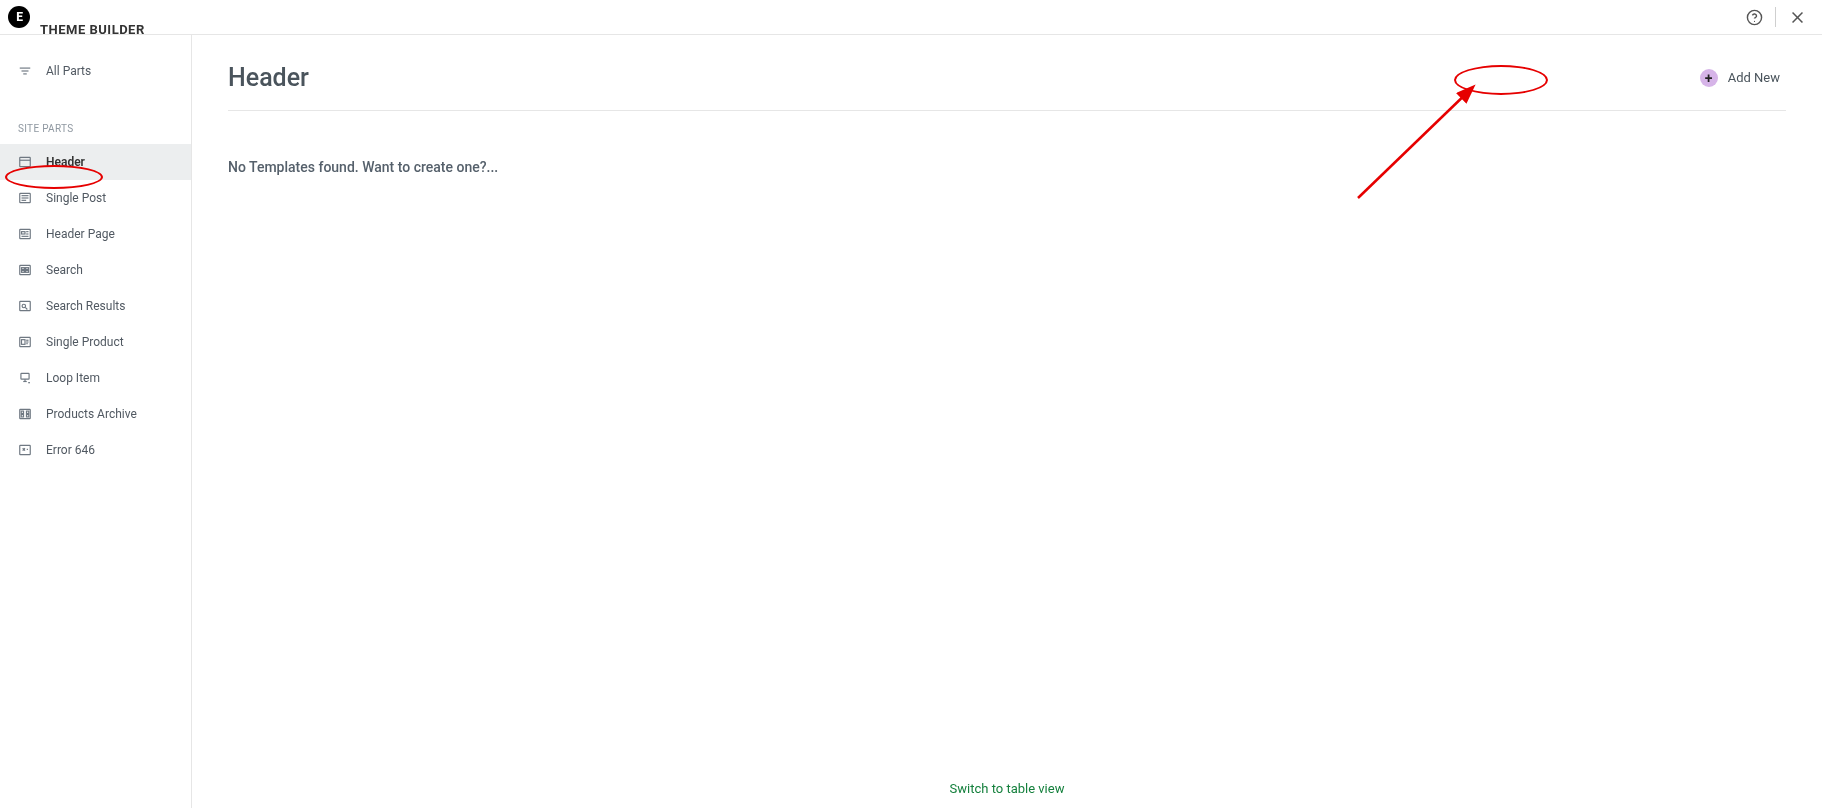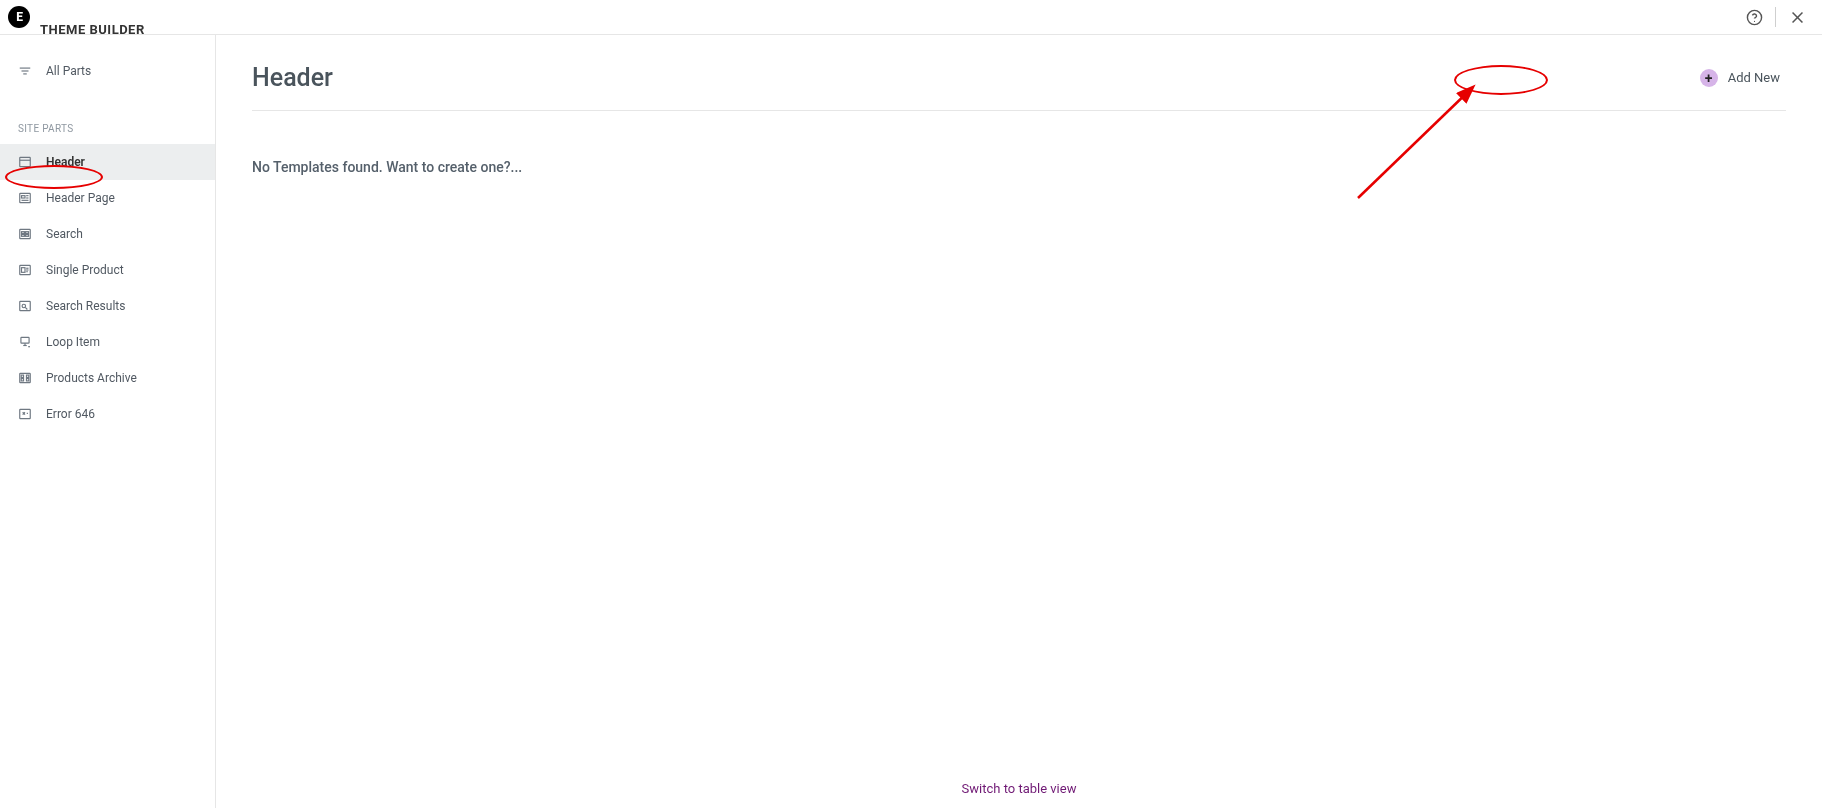--- a/index.html
+++ b/index.html
@@ -26,21 +26,21 @@
     font-size:13px; font-weight:700; letter-spacing:0.5px;margin-top:24px;
   }
   .topbar-spacer { flex:1; }
   .topbar-actions { display:flex; align-items:center; gap:10px; }
   .topbar-actions .divider { width:1px; height:20px; background:#cfcfcf; }
   .icon-btn { width:22px; height:22px; display:flex; align-items:center; justify-content:center; cursor:pointer; color:#555; }
 
   
   .layout { display:flex; height:calc(808px - 35px); }
   .sidebar {
-    width:216px;
+    width:192px;
     border-right:1px solid #e6e6e6;
     padding-top:22px;
   }
   .all-parts {
     display:flex; align-items:center; gap:14px;
     padding:0 18px; height:28px;
     font-size:12px; color:#515962; cursor:pointer;
   }
   .site-parts-section { margin-top:38px; }
   .section-label {
@@ -74,21 +74,21 @@
   .add-new .plus {
     width:18px; height:18px; border-radius:50%;
     background:#d6b4e8;
     display:flex; align-items:center; justify-content:center;
     color:#222; font-size:14px; font-weight:600; line-height:1;
   }
   .empty-text { margin-top:48px; font-size:14px; color:#55606b; font-weight:500; }
 
   .bottom-link {
     position:absolute; bottom:12px; left:50%; transform:translateX(-50%);
-    font-size:13px; color:#701a75; cursor:pointer;
+    font-size:13px; color:#15803d; cursor:pointer;
   }
 
   
   .anno-oval {
     position:absolute; border:2px solid #e60000; border-radius:50%;
     pointer-events:none;
   }
   .anno-arrow {
     position:absolute; pointer-events:none;
   }
@@ -143,20 +143,31 @@
         <span class="icon">
           <svg width="14" height="14" viewBox="0 0 24 24" fill="none" stroke="#6f7882" stroke-width="2">
               <rect x="3" y="4" width="18" height="16" rx="1"></rect>
               <line x1="3" y1="9" x2="21" y2="9"></line>
             </svg>
         </span>
         <span>Header</span>
       </div>
 
 
+      <div class="side-item">
+        <span class="icon">
+          <svg width="14" height="14" viewBox="0 0 24 24" fill="none" stroke="#6f7882" stroke-width="2">
+              <rect x="3" y="4" width="18" height="16" rx="1"></rect>
+              <line x1="6" y1="8" x2="18" y2="8"></line>
+              <line x1="6" y1="12" x2="18" y2="12"></line>
+              <line x1="6" y1="16" x2="14" y2="16"></line>
+            </svg>
+        </span>
+        <span>Single Post</span>
+      </div>
 
       <div class="side-item">
         <span class="icon">
           <svg width="14" height="14" viewBox="0 0 24 24" fill="none" stroke="#6f7882" stroke-width="2">
               <rect x="3" y="4" width="18" height="16" rx="1"></rect>
               <rect x="6" y="8" width="6" height="4"></rect>
               <line x1="14" y1="8" x2="18" y2="8"></line>
               <line x1="14" y1="12" x2="18" y2="12"></line>
               <line x1="6" y1="16" x2="18" y2="16"></line>
             </svg>
@@ -174,38 +185,38 @@
               <rect x="13" y="13" width="5" height="3"></rect>
             </svg>
         </span>
         <span>Search</span>
       </div>
 
       <div class="side-item">
         <span class="icon">
           <svg width="14" height="14" viewBox="0 0 24 24" fill="none" stroke="#6f7882" stroke-width="2">
               <rect x="3" y="4" width="18" height="16" rx="1"></rect>
+              <circle cx="10" cy="12" r="3"></circle>
+              <line x1="12.5" y1="14.5" x2="16" y2="18"></line>
+            </svg>
+        </span>
+        <span>Search Results</span>
+      </div>
+
+      <div class="side-item">
+        <span class="icon">
+          <svg width="14" height="14" viewBox="0 0 24 24" fill="none" stroke="#6f7882" stroke-width="2">
+              <rect x="3" y="4" width="18" height="16" rx="1"></rect>
               <rect x="6" y="8" width="6" height="8"></rect>
               <line x1="14" y1="9" x2="18" y2="9"></line>
               <line x1="14" y1="12" x2="18" y2="12"></line>
               <line x1="14" y1="15" x2="17" y2="15"></line>
             </svg>
         </span>
         <span>Single Product</span>
-      </div>
-
-      <div class="side-item">
-        <span class="icon">
-          <svg width="14" height="14" viewBox="0 0 24 24" fill="none" stroke="#6f7882" stroke-width="2">
-              <rect x="3" y="4" width="18" height="16" rx="1"></rect>
-              <circle cx="10" cy="12" r="3"></circle>
-              <line x1="12.5" y1="14.5" x2="16" y2="18"></line>
-            </svg>
-        </span>
-        <span>Search Results</span>
       </div>
 
       <div class="side-item">
         <span class="icon">
           <svg width="14" height="14" viewBox="0 0 24 24" fill="none" stroke="#6f7882" stroke-width="2">
               <rect x="5" y="4" width="14" height="10" rx="1"></rect>
               <line x1="9" y1="18" x2="15" y2="18"></line>
               <line x1="12" y1="14" x2="12" y2="18"></line>
               <line x1="18" y1="20" x2="20" y2="20"></line>
               <line x1="19" y1="19" x2="19" y2="21"></line>

